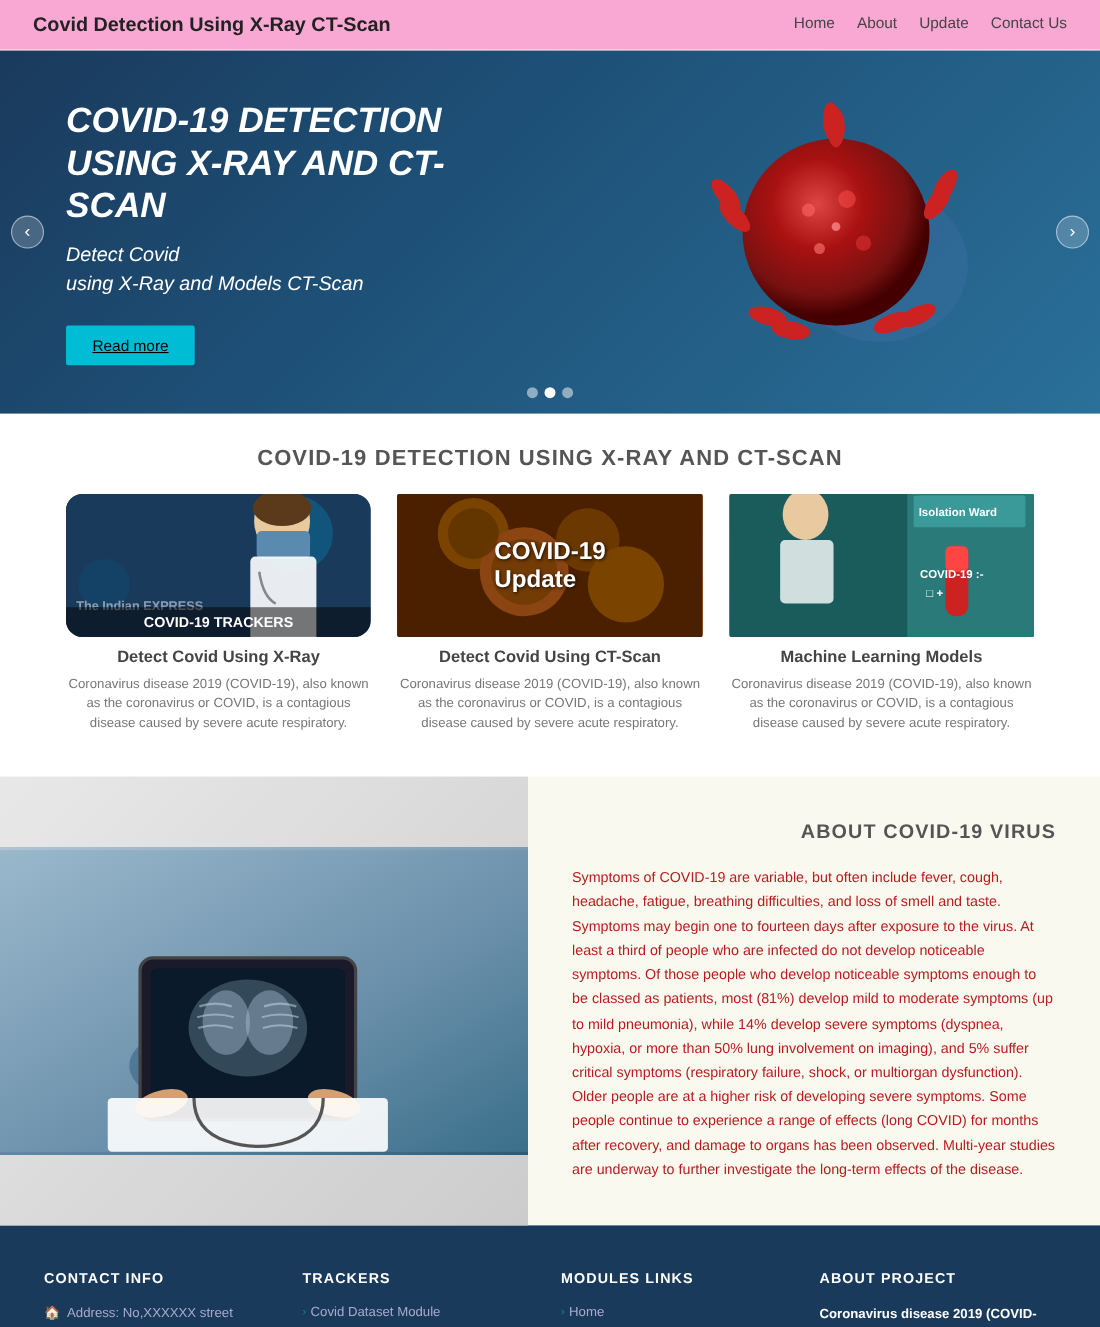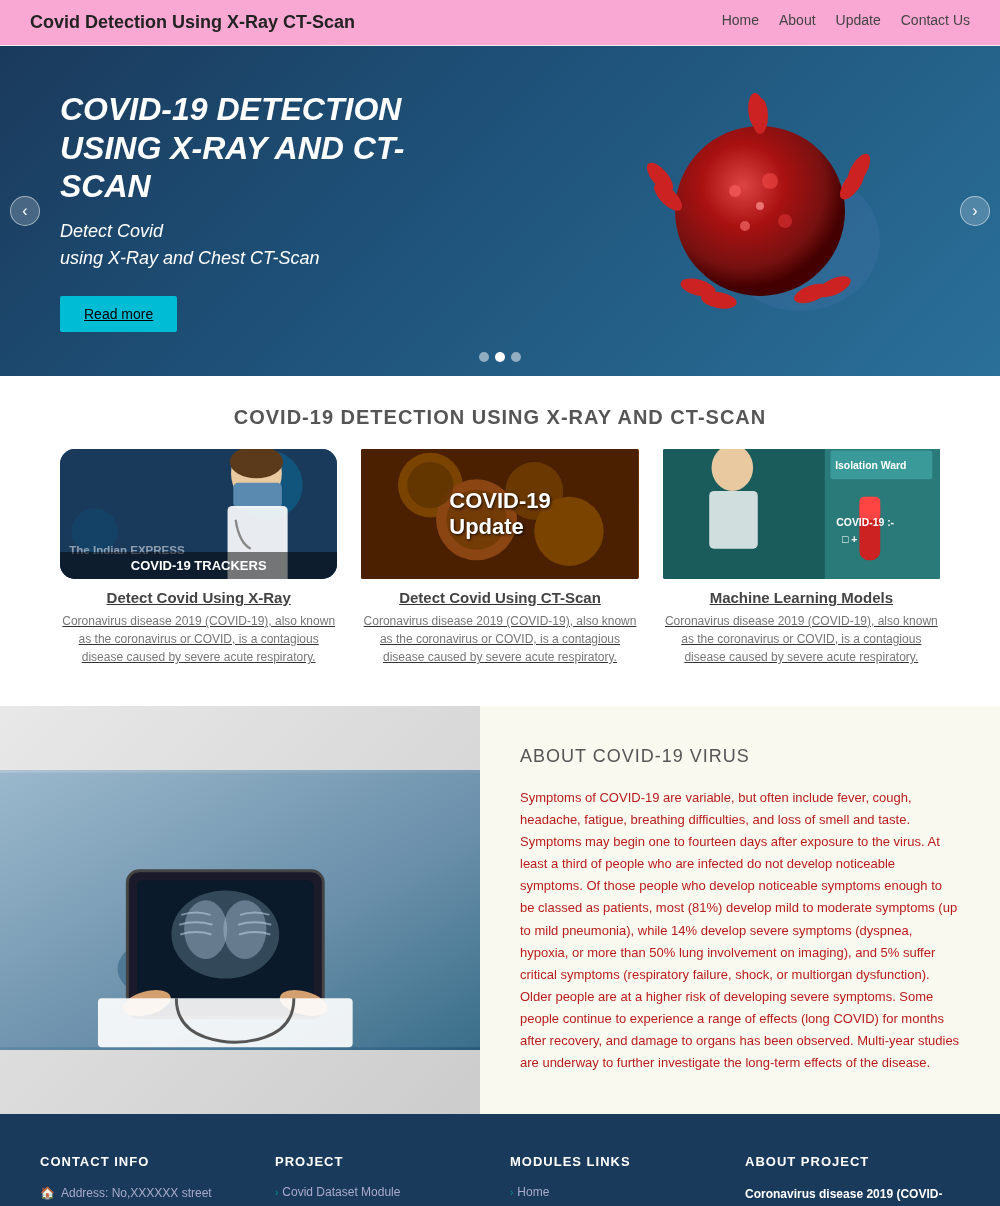--- a/index.html
+++ b/index.html
@@ -119,21 +119,21 @@
 
     
     .cards-section {
       padding: 0 60px 40px;
     }
     .cards-grid {
       display: grid;
       grid-template-columns: repeat(3, 1fr);
       gap: 24px;
     }
-    .card { text-align: center; text-decoration: underline; }
+    .card { text-align: center; }
     .card-img-placeholder {
       width: 100%;
       height: 130px;
       border-radius: 2px;
       display: flex;
       align-items: center;
       justify-content: center;
       color: #fff;
       font-weight: bold;
       font-size: 16px;
@@ -194,24 +194,25 @@
       display: flex;
       align-items: center;
       justify-content: center;
     }
     .about-content {
       width: 52%;
       padding: 40px 40px;
     }
     .about-heading {
       font-size: 18px;
-      font-weight: normal;
+      font-weight: bold;
       color: #555;
       letter-spacing: 1px;
       margin-bottom: 20px;
+      text-align: right;
     }
     .about-text {
       font-size: 13px;
       color: #b91c1c;
       line-height: 1.7;
     }
 
     
     .footer {
       background: #1a3a5c;
@@ -271,21 +272,21 @@
   </div>
 </nav>
 
 <section class="hero">
   <div class="hero-arrow hero-arrow-left">‹</div>
 
   <div class="hero-content">
     <div class="hero-title">COVID-19 DETECTION USING X-RAY AND CT-SCAN</div>
     <div class="hero-subtitle">
       <span>Detect Covid</span><br>
-      <span>using X-Ray and Chest CT-Scan</span>
+      <span>using X-Ray and Models CT-Scan</span>
     </div>
     <button class="hero-btn">Read more</button>
   </div>
 
   <div class="hero-image-area">
     <div style="position:relative; width:300px; height:260px;">
       
       <svg width="300" height="260" viewBox="0 0 300 260">
 
         <ellipse cx="200" cy="160" rx="80" ry="70" fill="rgba(100,130,200,0.15)"></ellipse>
@@ -463,21 +464,21 @@
     <div class="footer-col">
       <div class="footer-col-title">CONTACT INFO</div>
       <div class="footer-item">
         <span class="footer-icon">🏠</span>
         <span>Address: No,XXXXXX street</span>
       </div>
 
     </div>
 
     <div class="footer-col">
-      <div class="footer-col-title">PROJECT</div>
+      <div class="footer-col-title">TRACKERS</div>
       <div class="footer-link-item">
         <span class="footer-chevron">›</span>
         <span>Covid Dataset Module</span>
       </div>
 
     </div>
 
     <div class="footer-col">
       <div class="footer-col-title">MODULES LINKS</div>
       <div class="footer-link-item">

